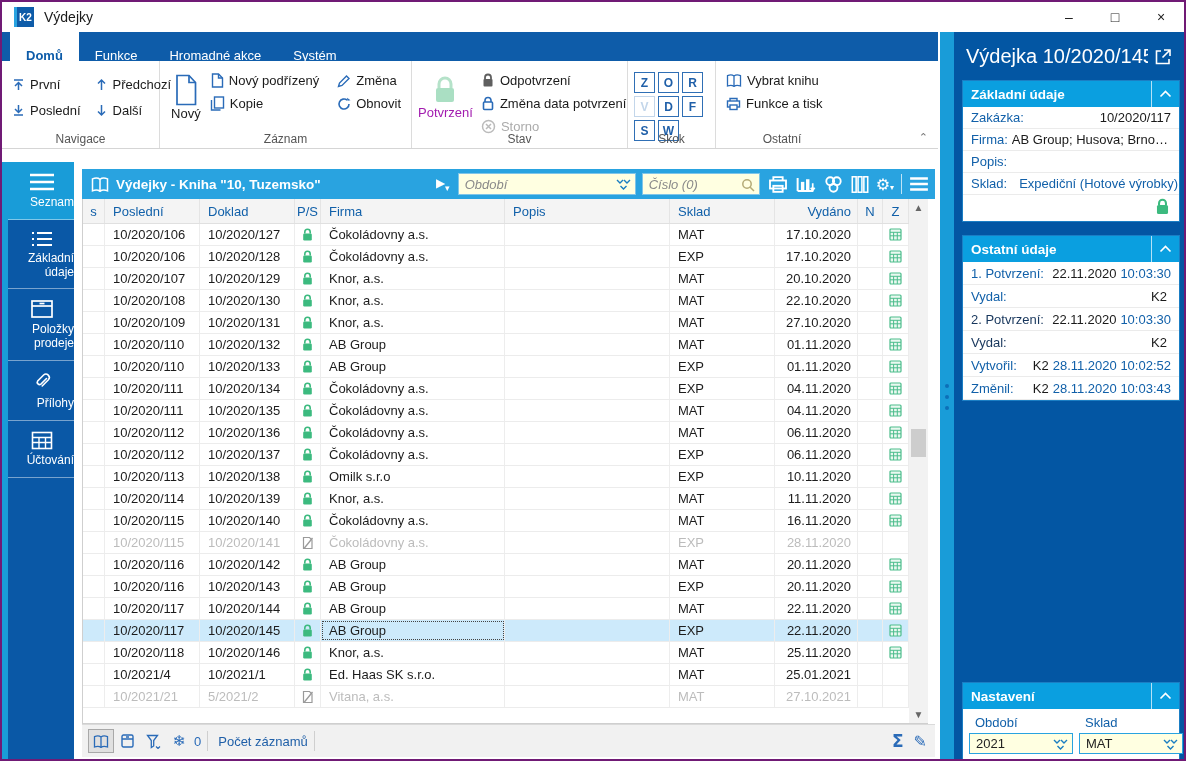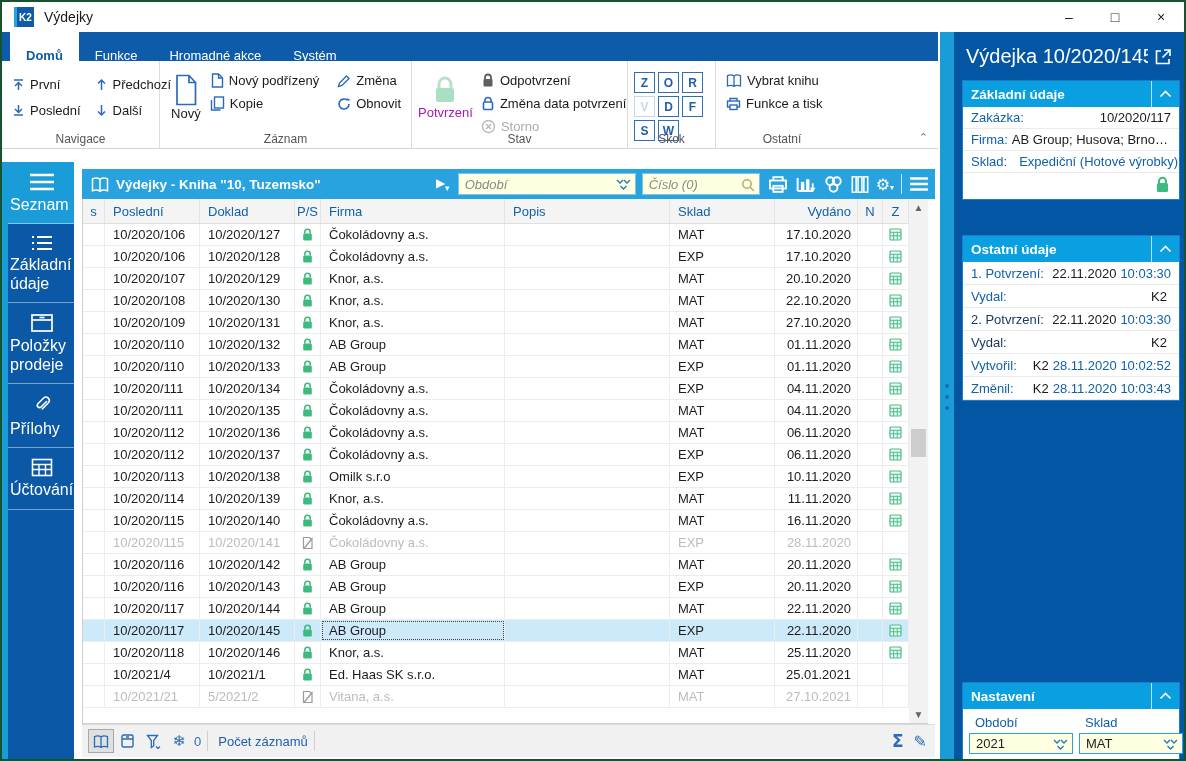--- a/index.html
+++ b/index.html
@@ -1,17 +1,17 @@
 <!DOCTYPE html>
 <html><head>
 <meta charset="utf-8">
 <style>
   * { margin:0; padding:0; box-sizing:border-box; }
   html,body { font-family:"Liberation Sans","DejaVu Sans",sans-serif; background:#888; }
-  .window { position:relative; width:1186px; height:761px; background:#fff; border:2px solid #14532d; overflow:hidden; }
+  .window { position:relative; width:1186px; height:761px; background:#fff; border:2px solid #701a75; overflow:hidden; }
 
   
   .titlebar { position:absolute; left:0; top:0; right:0; height:30px; background:#fff; display:flex; align-items:center; }
   .k2logo { width:20px; height:20px; margin-left:12px; background:#0e5ca9; color:#fff; font-size:10px; font-weight:bold;
             display:flex; align-items:center; justify-content:center; border-left:3px solid #29a3e0; }
   .apptitle { margin-left:10px; font-size:14px; color:#1a1a1a; }
   .winbtns { margin-left:auto; display:flex; height:100%; }
   .winbtn { width:46px; height:100%; display:flex; align-items:center; justify-content:center; font-size:14px; color:#222; }
 
   
@@ -29,21 +29,21 @@
   .bigbtn.disabled { color:#a21caf; }
   .navgrid { display:grid; grid-template-columns:auto auto; grid-auto-rows:26px; column-gap:6px; align-items:center; margin-top:6px; }
   .col { display:flex; flex-direction:column; justify-content:flex-start; gap:4px; margin-top:6px; }
   .skokgrid { display:grid; grid-template-columns:repeat(3,21px); grid-auto-rows:21px; gap:3px; margin-top:7px; }
   .skokkey { width:21px; height:21px; border:1px solid #2f6fb5; color:#1f5fa8; font-weight:bold; font-size:12px; display:flex; align-items:center; justify-content:center; background:#fff; }
   .skokkey.dim { border-color:#c3d6ea; color:#c3d6ea; }
   .ribbon-collapse { position:absolute; right:10px; bottom:4px; color:#777; font-size:11px; }
 
   
   .sidebar { position:absolute; left:0; top:160px; width:72px; bottom:0; background:#0a58a6; border-left:6px solid #199cd8; }
-  .sbitem { width:100%; padding:8px 0 9px 2px; color:#fff; text-align:left; font-size:16px; line-height:1.15; border-bottom:1px solid rgba(255,255,255,.45); }
+  .sbitem { width:100%; padding:8px 0 9px 2px; color:#fff; text-align:right; font-size:12px; line-height:1.15; border-bottom:1px solid rgba(255,255,255,.45); }
   .sbitem.active { background:#199cd8; }
   .sbitem .sbicon { display:block; margin:2px auto 4px auto; }
 
   
   .tbar { position:absolute; left:80px; top:167px; width:853px; height:30px; background:#29a3e0; display:flex; align-items:center; color:#fff; }
   .tbar-title { font-size:13.5px; font-weight:bold; margin-left:6px; white-space:nowrap; }
   .tbar-play { margin-left:auto; margin-right:8px; font-size:12px; color:#fff; }
   .tbar-play .caret { font-size:9px; vertical-align:-4px; }
   .combo { position:relative; height:22px; background:#ffffe1; border:1px solid #7fc5e8; display:flex; align-items:center; }
   .combo input { border:0; outline:0; background:transparent; font-size:13px; width:100%; padding:0 22px 0 6px; font-family:inherit; color:#222; }
@@ -939,20 +939,23 @@
       </div>
       <div class="sbody">
         <div class="prow">
           <span class="plabel">Zakázka:</span>
           <span class="pv1">10/2020/117</span>
         </div>
         <div class="prow inline">
           <span class="plabel">Firma:</span>
           <span class="pv1" style="margin-left:4px">AB Group; Husova; Brno-Žebětí...</span>
         </div>
+        <div class="prow">
+          <span class="plabel">Popis:</span>
+        </div>
         <div class="prow inline">
           <span class="plabel">Sklad:</span>
           <span class="pv1" style="margin-left:8px">EXP</span>
           <span class="pv2">Expediční (Hotové výrobky)</span>
         </div>
         <div class="lockrow">
           <svg width="17" height="18" viewBox="0 0 13 14">
               <path d="M3.8 5.5V4a2.7 2.7 0 0 1 5.4 0v1.5" fill="none" stroke="#3cba7f" stroke-width="1.6"></path>
               <rect x="2.2" y="5.5" width="8.6" height="7" rx="1.2" fill="#3cba7f"></rect>
             </svg>

